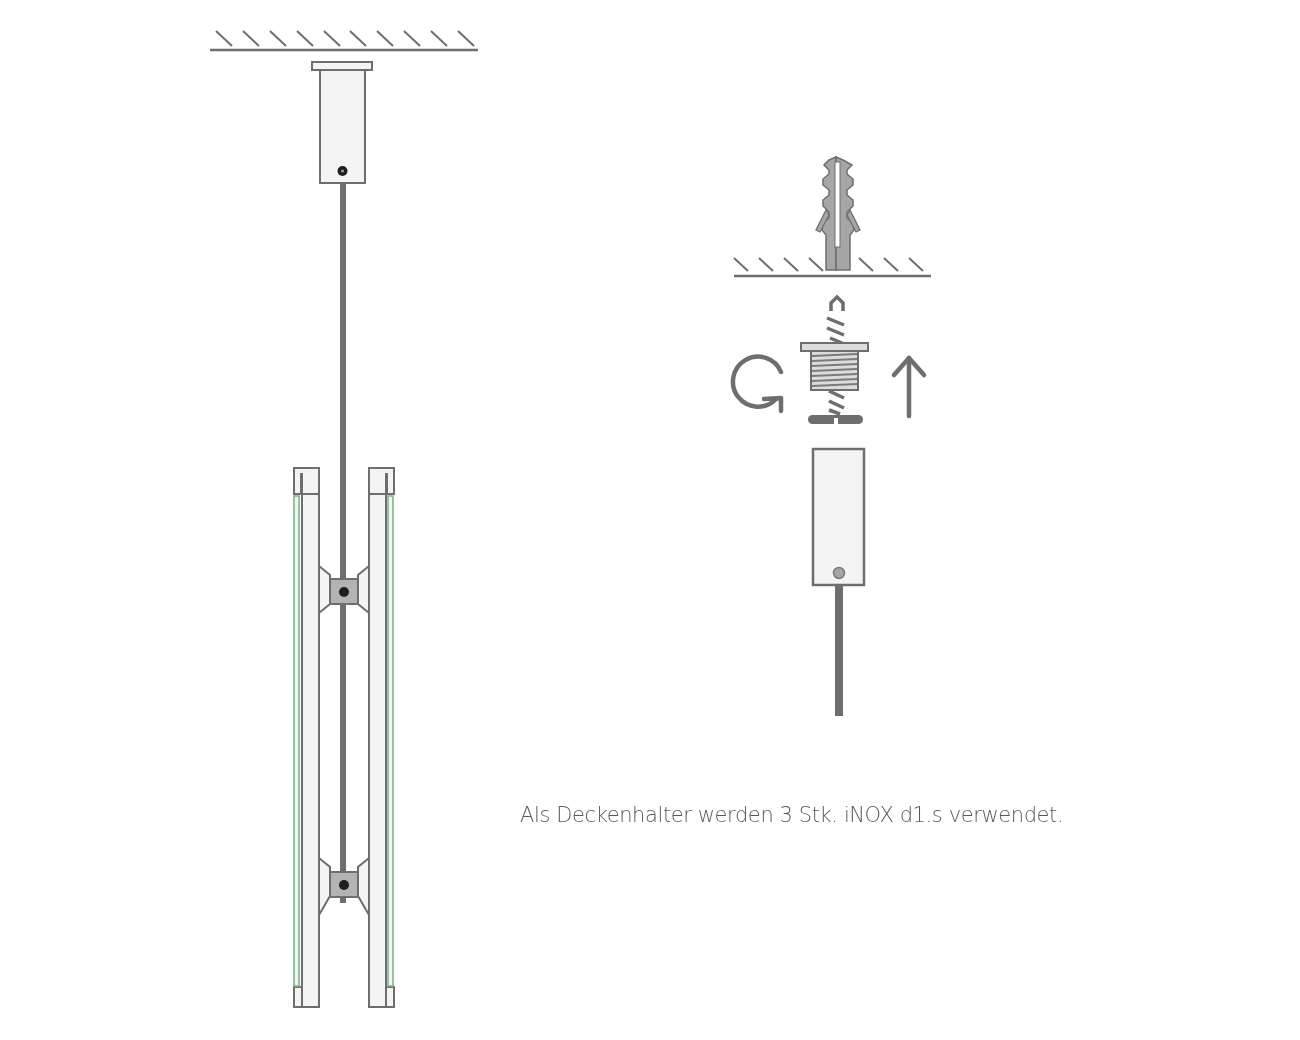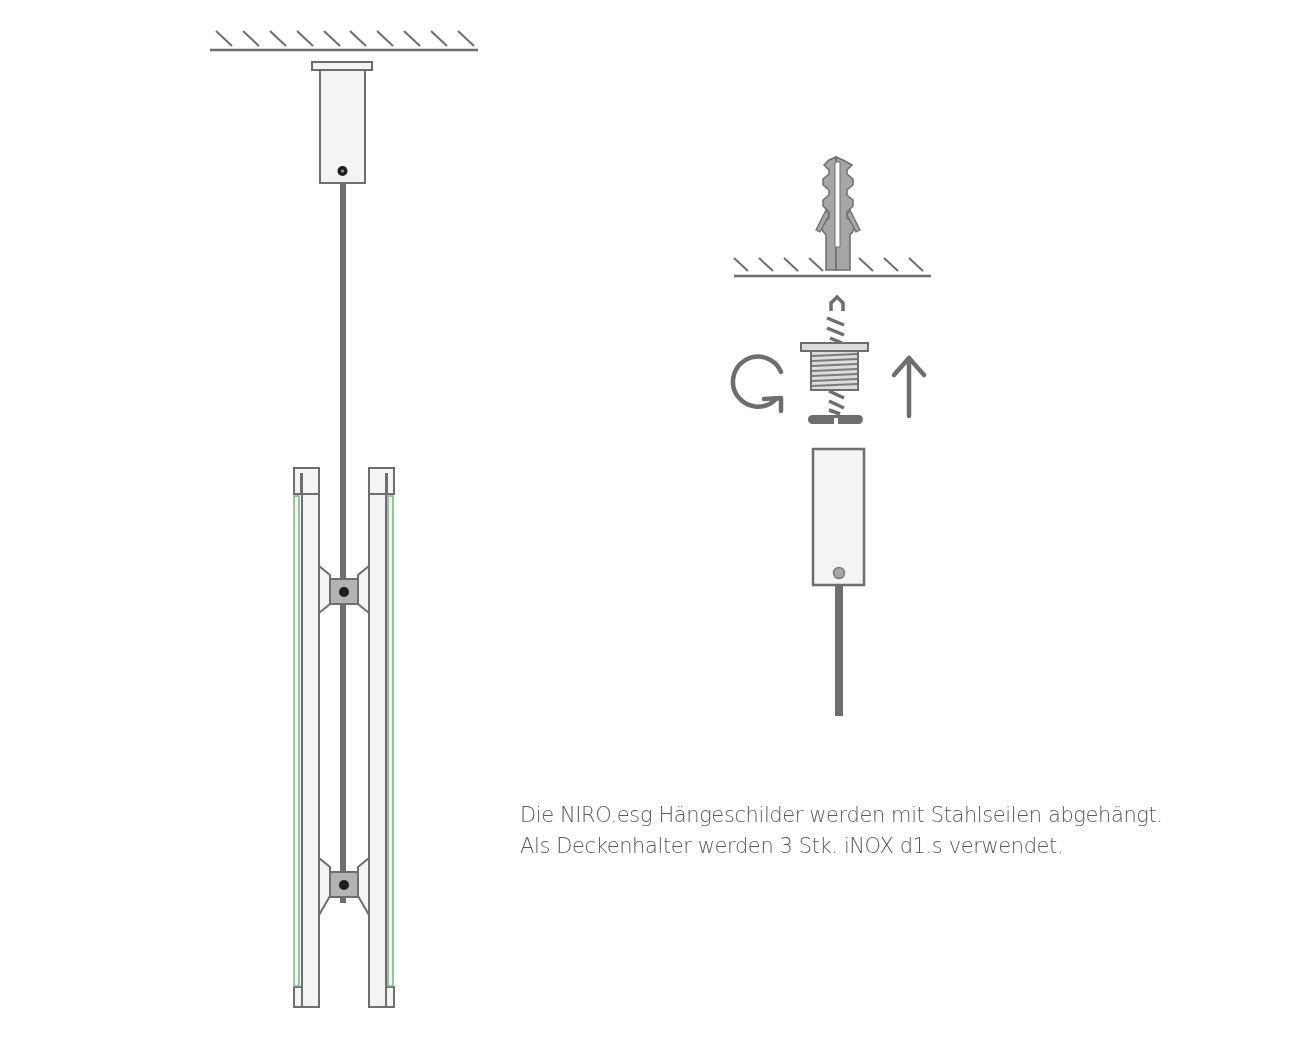--- a/index.html
+++ b/index.html
@@ -136,15 +136,14 @@
     <g>
       <rect x="813" y="449" width="51" height="136" fill="#f4f4f4" stroke="#6e6e6e" stroke-width="2.5"></rect>
       <circle cx="839" cy="573" r="5.5" fill="#a6a6a6" stroke="#7a7a7a" stroke-width="1.5"></circle>
     </g>
 
     <rect x="835" y="586" width="8" height="130" fill="#6e6e6e"></rect>
   </g>
 </svg>
 
 <div class="caption">
-  <span>Die NIRO.esg Hängeschilder werden mit Stahlseilen abgehängt.</span>
   <span>Als Deckenhalter werden 3 Stk. iNOX d1.s verwendet.</span>
 </div>
 
 </body></html>

